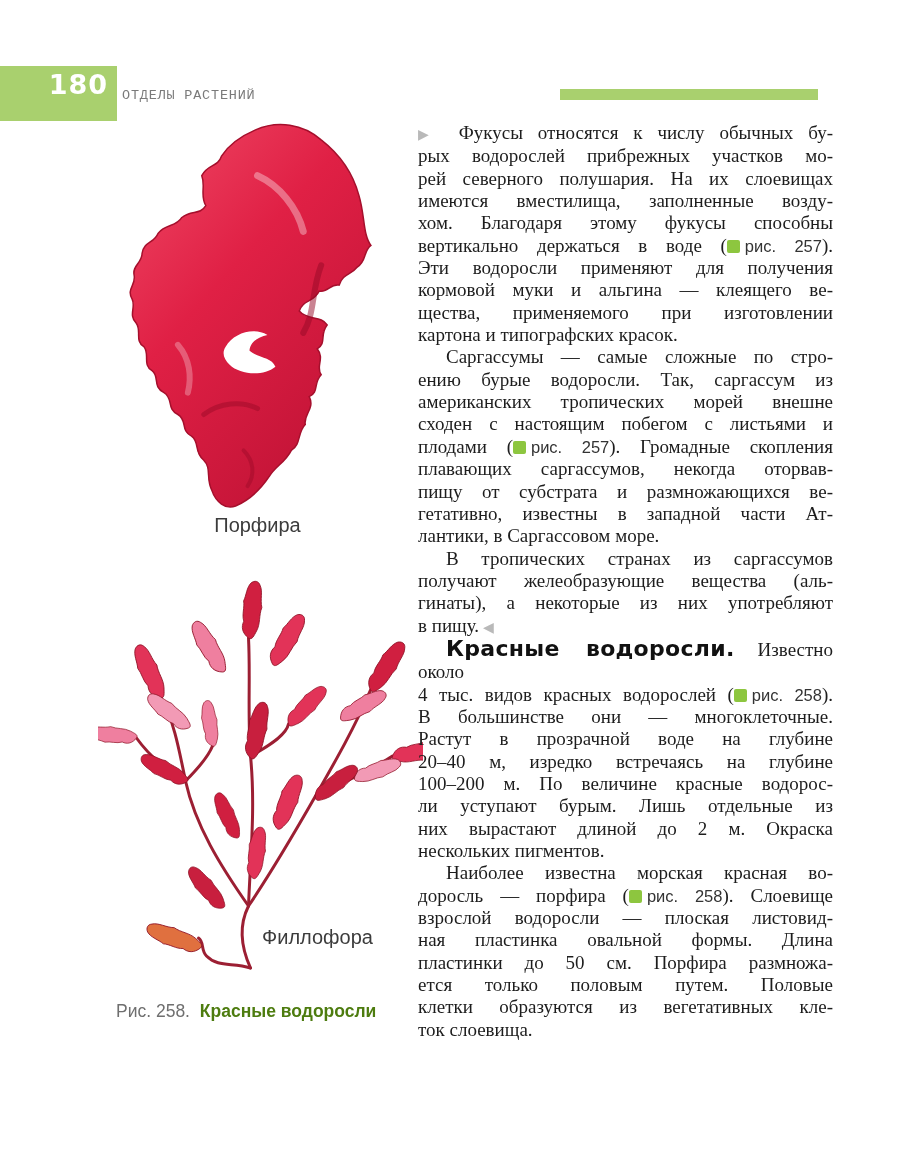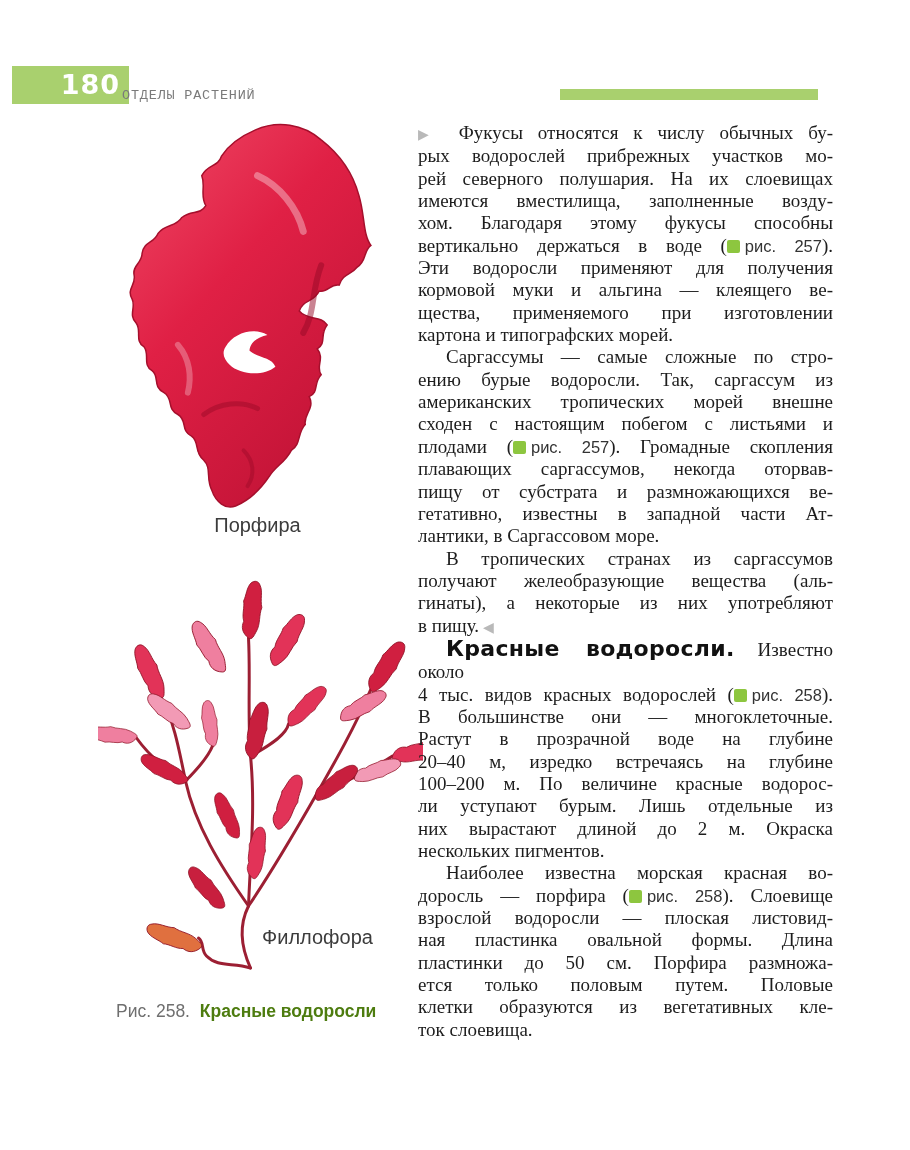--- a/index.html
+++ b/index.html
@@ -1,20 +1,20 @@
 <!DOCTYPE html>
 <html lang="ru"><head>
 <meta charset="utf-8">
 <style>
   html,body{margin:0;padding:0;background:#ffffff;}
   .page{position:relative;width:910px;height:1150px;background:#fff;overflow:hidden;
         font-family:"Liberation Serif",serif;color:#1d1d1d;}
 
   
-  .page-num-tab{position:absolute;left:12px;top:66px;width:117px;height:38px;background:#a9d06e;}
+  .page-num-tab{position:absolute;left:0;top:66px;width:117px;height:55px;background:#a9d06e;}
   .page-num{display:block;width:100%;height:38px;line-height:38px;text-align:right;padding-right:9px;
             box-sizing:border-box;font-family:"DejaVu Sans",sans-serif;font-weight:bold;
             font-size:27px;color:#ffffff;letter-spacing:1px;}
   .section-header{position:absolute;left:122px;top:88px;font-family:Liberation Mono, monospace;
                   font-size:13.5px;color:#7a7a7a;letter-spacing:0.8px;}
   .top-bar{position:absolute;left:560px;top:89px;width:258px;height:11px;background:#a9d06e;}
 
   
   .fig-porphyra{position:absolute;left:105px;top:116px;width:305px;height:398px;}
   .fig-phyllophora{position:absolute;left:98px;top:576px;width:325px;height:400px;}
@@ -129,21 +129,21 @@
   <div class="body-col">
       <div class="tl"><span class="marker start">▶</span> Фукусы относятся к числу обычных бу-</div>
       <div class="tl">рых водорослей прибрежных участков мо-</div>
       <div class="tl">рей северного полушария. На их слоевищах</div>
       <div class="tl">имеются вместилища, заполненные возду-</div>
       <div class="tl">хом. Благодаря этому фукусы способны</div>
       <div class="tl">вертикально держаться в воде (<span class="figref"><span class="sq"></span>рис. 257</span>).</div>
       <div class="tl">Эти водоросли применяют для получения</div>
       <div class="tl">кормовой муки и альгина — клеящего ве-</div>
       <div class="tl">щества, применяемого при изготовлении</div>
-      <div class="tl tl-last">картона и типографских морей.</div>
+      <div class="tl tl-last">картона и типографских красок.</div>
       <div class="tl tl-indent">Саргассумы — самые сложные по стро-</div>
       <div class="tl">ению бурые водоросли. Так, саргассум из</div>
       <div class="tl">американских тропических морей внешне</div>
       <div class="tl">сходен с настоящим побегом с листьями и</div>
       <div class="tl">плодами (<span class="figref"><span class="sq"></span>рис. 257</span>). Громадные скопления</div>
       <div class="tl">плавающих саргассумов, некогда оторвав-</div>
       <div class="tl">пищу от субстрата и размножающихся ве-</div>
       <div class="tl">гетативно, известны в западной части Ат-</div>
       <div class="tl tl-last">лантики, в Саргассовом море.</div>
       <div class="tl tl-indent">В тропических странах из саргассумов</div>

